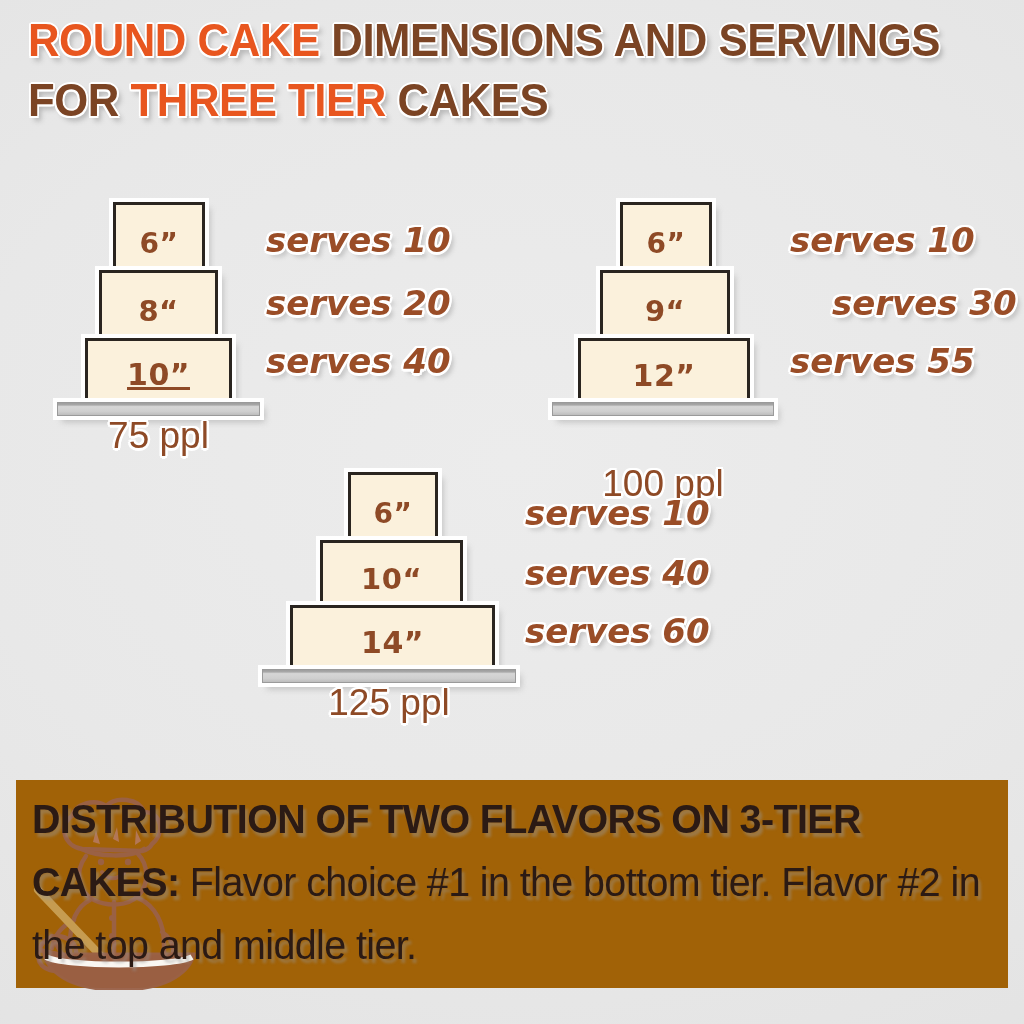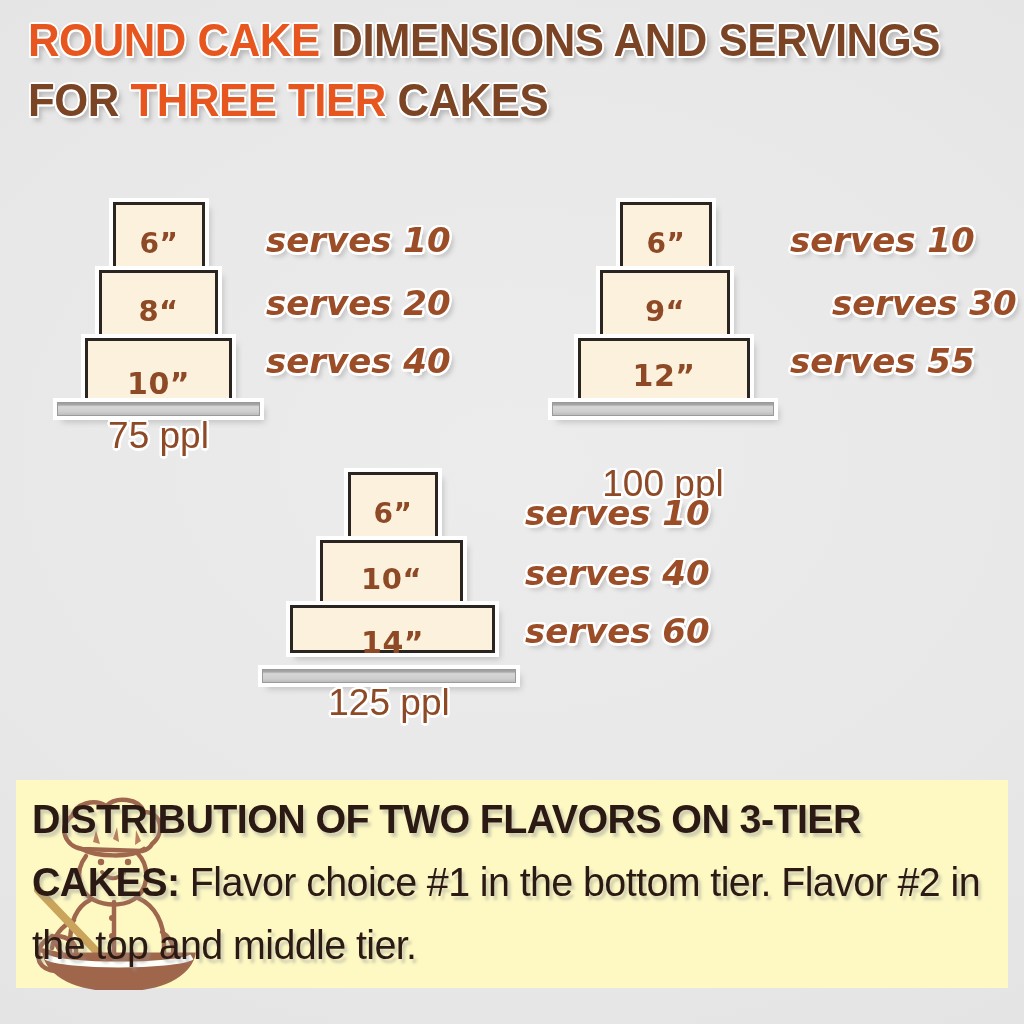--- a/index.html
+++ b/index.html
@@ -96,21 +96,21 @@
       4px 5px 4px rgba(140,140,140,0.40);
   }
 
   
   #bottom-panel {
     position: absolute;
     left: 16px;
     top: 780px;
     width: 992px;
     height: 208px;
-    background: #fef9c3;
+    background: #a16207;
   }
   #mascot {
     position: absolute;
     left: 8px;
     top: 14px;
     width: 190px;
     height: 196px;
     opacity: 0.95;
   }
   #panel-text {
@@ -142,21 +142,21 @@
 </div>
 
 <div class="cake" style="left:0; top:0;">
   <div class="tier" style="left:113px; top:202px; width:92px; height:68px;">
     <div class="tier-label" style="top:22px; font-size:28px;">6”</div>
   </div>
   <div class="tier" style="left:99px; top:270px; width:119px; height:68px;">
     <div class="tier-label" style="top:21px; font-size:29px;">8“</div>
   </div>
   <div class="tier" style="left:85px; top:338px; width:147px; height:64px;">
-    <div class="tier-label" style="top:25px; font-size:30px;">10”</div>
+    <div class="tier-label" style="top:16px; font-size:30px;text-decoration:underline;">10”</div>
   </div>
   <div class="plate" style="left:57px; top:402px; width:203px; height:14px;"></div>
   <div class="ppl" style="left:57px; top:415px; width:203px;">75 ppl</div>
 
   <div class="serves" style="left:266px; top:220px;">serves 10</div>
   <div class="serves" style="left:266px; top:283px;">serves 20</div>
   <div class="serves" style="left:266px; top:341px;">serves 40</div>
 </div>
 
 <div class="cake" style="left:0; top:0;">
@@ -177,21 +177,21 @@
   <div class="serves" style="left:790px; top:341px;">serves 55</div>
 </div>
 
 <div class="cake" style="left:0; top:0;">
   <div class="tier" style="left:348px; top:472px; width:90px; height:68px;">
     <div class="tier-label" style="top:22px; font-size:28px;">6”</div>
   </div>
   <div class="tier" style="left:320px; top:540px; width:143px; height:65px;">
     <div class="tier-label" style="top:19px; font-size:29px;">10“</div>
   </div>
-  <div class="tier" style="left:290px; top:605px; width:205px; height:48px;">
+  <div class="tier" style="left:290px; top:605px; width:205px; height:64px;">
     <div class="tier-label" style="top:17px; font-size:30px;">14”</div>
   </div>
   <div class="plate" style="left:262px; top:669px; width:254px; height:14px;"></div>
   <div class="ppl" style="left:262px; top:682px; width:254px;">125 ppl</div>
 
   <div class="serves" style="left:525px; top:493px;">serves 10</div>
   <div class="serves" style="left:525px; top:553px;">serves 40</div>
   <div class="serves" style="left:525px; top:611px;">serves 60</div>
 </div>
 

